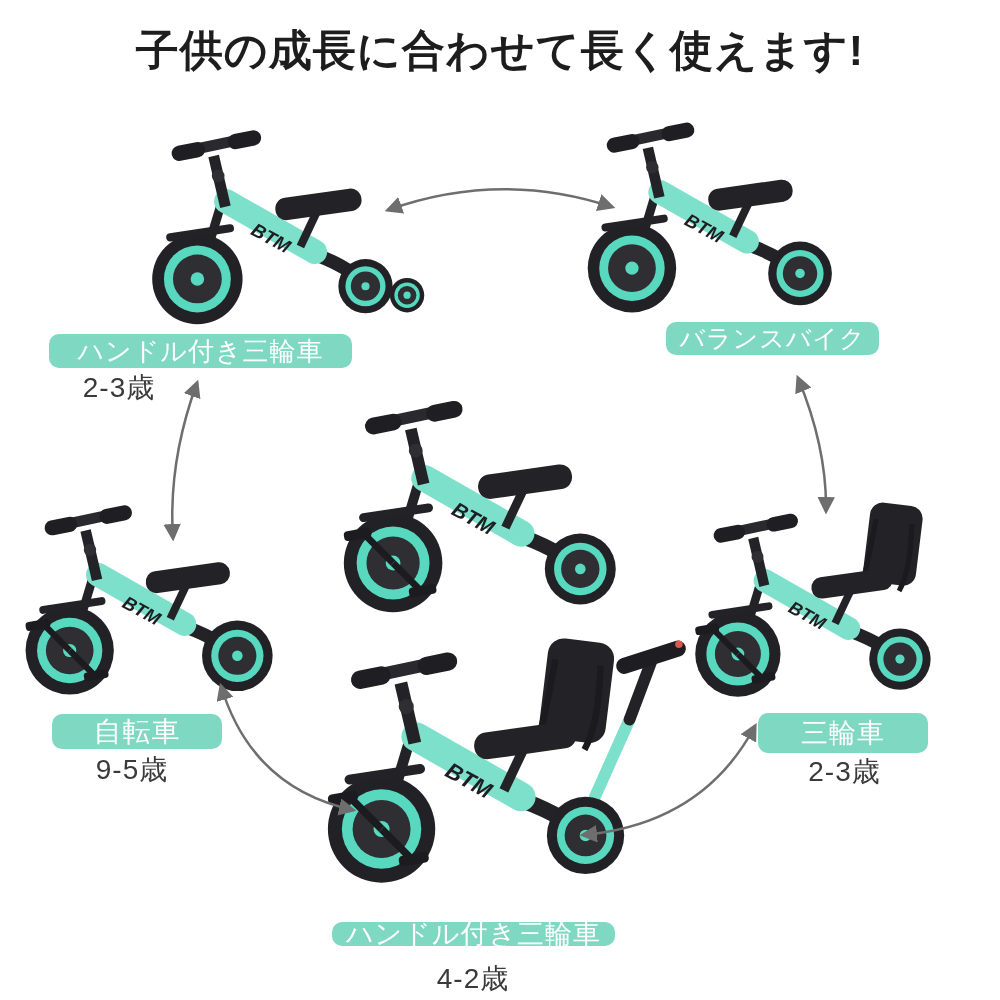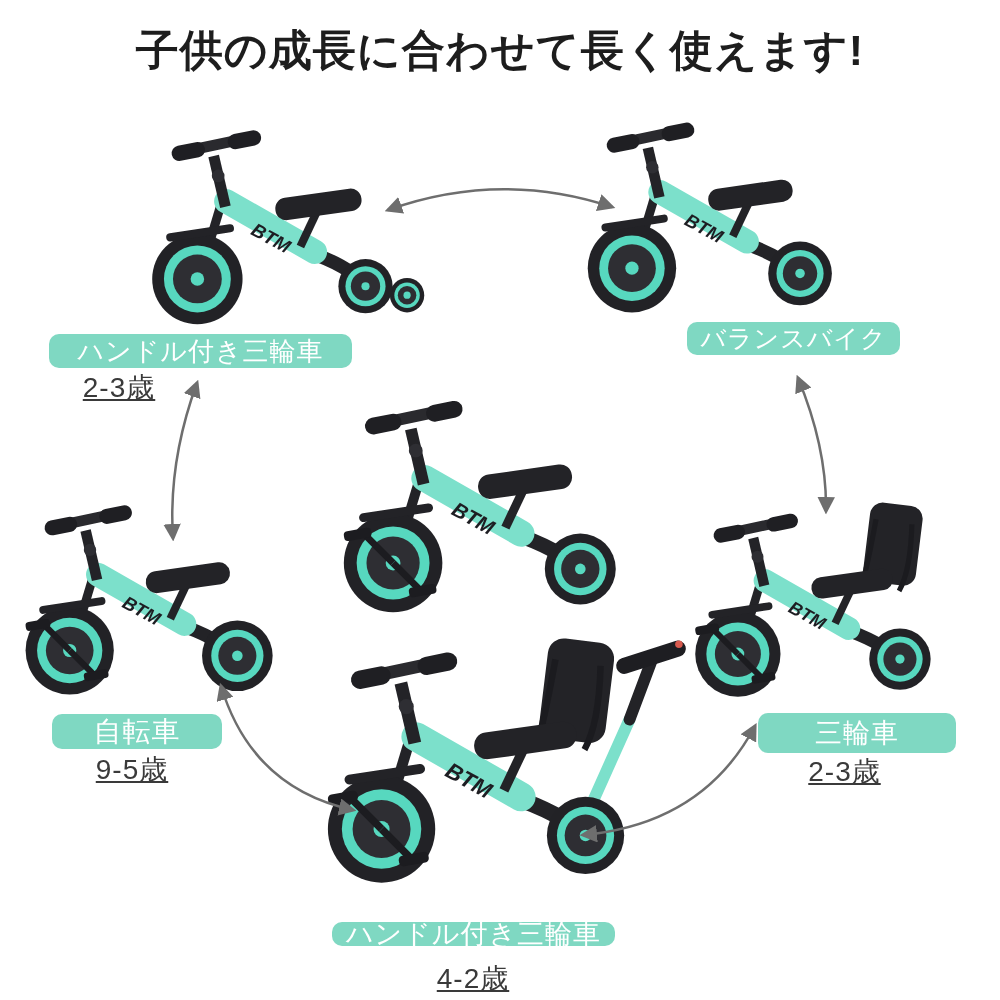--- a/index.html
+++ b/index.html
@@ -13,21 +13,21 @@
   }
   .bike{position:absolute;}
   .bike svg{width:100%;height:100%;display:block;overflow:visible;}
   .pill{
     position:absolute;display:flex;align-items:center;justify-content:center;
     background:var(--pill_bg,#7fd8c2);color:var(--pill_text,#ffffff);
     border-radius:10px;letter-spacing:1px;line-height:1;white-space:nowrap;
   }
   .age{
     position:absolute;text-align:center;color:var(--age_text,#3a3a3a);
-    font-size:28px;line-height:1;letter-spacing:1px;text-decoration:underline;
+    font-size:28px;line-height:1;letter-spacing:1px;
   }
   .arrows{position:absolute;left:0;top:0;width:1000px;height:1000px;pointer-events:none;}
 </style>
 </head>
 <body>
 
 <div class="canvas">
 
   <div class="title">子供の成長に合わせて長く使えます!</div>
 
@@ -235,26 +235,26 @@
           <rect x="78" y="221" width="28" height="10" rx="4" fill="#1c1c20" transform="rotate(-10 92 226)"></rect>
           <line x1="62" y1="198" x2="34" y2="170" stroke="#1c1c20" stroke-width="7"></line>
           <rect x="12" y="164" width="28" height="10" rx="4" fill="#1c1c20" transform="rotate(-10 26 169)"></rect>
         </svg>
       </div>
   </div>
 
   <div class="pill" style="left:49px;top:334px;width:303px;height:34px;font-size:26px;">ハンドル付き三輪車</div>
   <div class="age" style="left:49px;top:374px;width:140px;">2-3歳</div>
 
-  <div class="pill" style="left:666px;top:322px;width:213px;height:33px;font-size:25px;margin-left:21px;">バランスバイク</div>
+  <div class="pill" style="left:666px;top:322px;width:213px;height:33px;font-size:25px;">バランスバイク</div>
 
   <div class="pill" style="left:52px;top:714px;width:170px;height:35px;font-size:28px;">自転車</div>
   <div class="age" style="left:52px;top:756px;width:160px;">9-5歳</div>
 
-  <div class="pill" style="left:758px;top:713px;width:198px;height:40px;font-size:27px;">三輪車</div>
+  <div class="pill" style="left:758px;top:713px;width:170px;height:40px;font-size:27px;">三輪車</div>
   <div class="age" style="left:762px;top:758px;width:165px;">2-3歳</div>
 
   <div class="pill" style="left:332px;top:922px;width:283px;height:24px;font-size:27px;">ハンドル付き三輪車</div>
   <div class="age" style="left:343px;top:965px;width:260px;">4-2歳</div>
 
   <svg class="arrows" viewBox="0 0 1000 1000">
     <defs>
       <marker id="ah" viewBox="0 0 10 10" refX="8" refY="5" markerWidth="7" markerHeight="7" orient="auto-start-reverse">
         <path d="M0,0 L10,5 L0,10 z" fill="#6e6e6e"></path>
       </marker>

